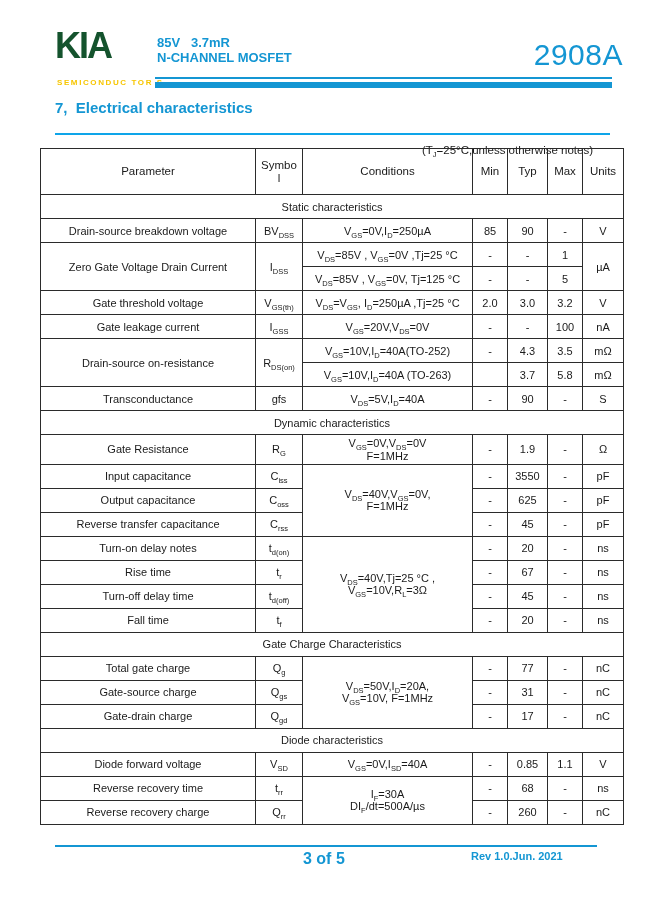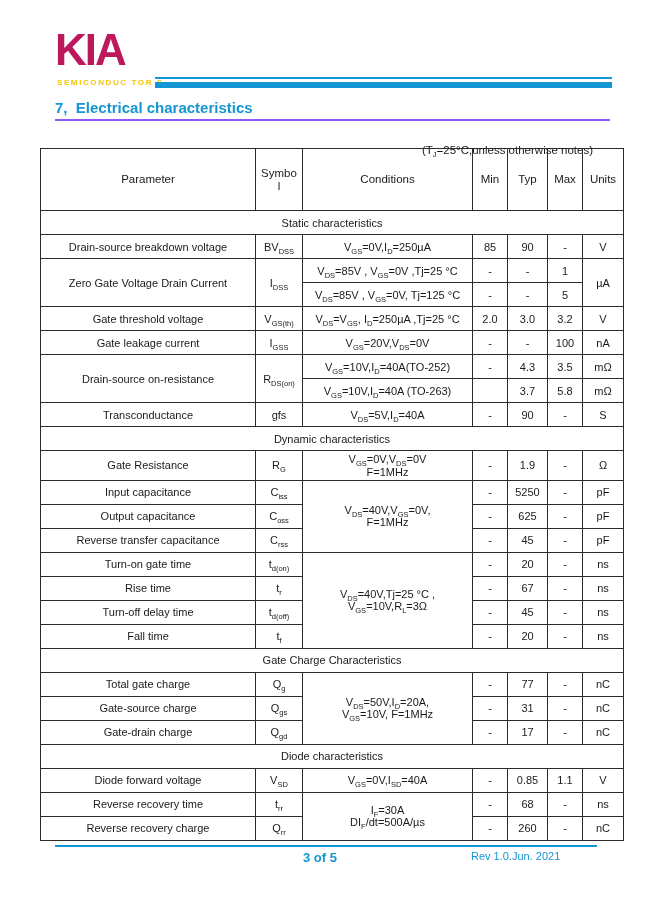--- a/index.html
+++ b/index.html
@@ -8,43 +8,43 @@
     font-family:"Liberation Sans","DejaVu Sans",sans-serif;
     -webkit-font-smoothing:antialiased;
   }
   .page{
     position:relative;width:649px;height:917px;background:#ffffff;overflow:hidden;
     color:#1a1a1a;
   }
   
   .logo{
     position:absolute;left:55px;top:28px;
-    font-size:44px;font-weight:bold;letter-spacing:-2px;line-height:1.0;
-    color:#be185d;
+    font-size:36px;font-weight:bold;letter-spacing:-2px;line-height:1.0;
+    color:#14532d;
   }
   .logo-sub{
     position:absolute;left:57px;top:78px;
     font-size:8px;font-weight:bold;letter-spacing:1.6px;
     color:#f7c600;white-space:pre;
   }
   .spec{
     position:absolute;left:157px;top:35px;
     color:#1496d3;font-weight:bold;font-size:13px;line-height:1.18;
   }
   .spec div{white-space:pre;}
   .part{
     position:absolute;right:26px;top:38px;
     color:#1496d3;font-size:30px;font-weight:normal;letter-spacing:0.5px;
   }
   .rule-thin{position:absolute;left:155px;top:77px;width:457px;height:2px;background:#1496d3;}
   .rule-thick{position:absolute;left:155px;top:82px;width:457px;height:6px;background:#1496d3;}
   
   .section-title-wrap{
     position:absolute;left:55px;top:99px;width:555px;
-    border-bottom:2px solid #8b5cf6;padding-bottom:3px;
+    border-bottom:2px solid #0ea5e9;padding-bottom:17px;
   }
   .section-title-wrap h2{
     margin:0;font-size:15px;font-weight:bold;color:#1496d3;white-space:pre;
   }
   
   .note{
     position:absolute;top:144px;right:56px;
     font-size:11.5px;color:#1a1a1a;
   }
   
@@ -56,41 +56,46 @@
     border:1px solid #2b2b2b;
     font-size:11px;line-height:1.12;
     padding:2px 4px;text-align:center;vertical-align:middle;
     height:19px;overflow:hidden;
   }
   table.chars th{font-weight:normal;font-size:11.5px;height:24px;}
   td.left,th.left{text-align:left;}
   td.cond{font-size:10.5px;white-space:pre-line;}
   td.section{font-size:11px;}
   sub{font-size:7.5px;line-height:0;}
-  .force-wrap{width:38px;margin:16px auto;word-break:break-all;line-height:1.1;}
+  .force-wrap{width:38px;margin:8px auto;word-break:break-all;line-height:1.1;}
   
   .footer-rule{position:absolute;left:55px;top:845px;width:542px;height:2px;background:#1496d3;}
   .page-indicator{
     position:absolute;left:303px;top:850px;
-    font-size:13px;font-weight:bold;color:#1496d3;
+    font-size:16px;font-weight:bold;color:#1496d3;
   }
   .revision{
     position:absolute;left:471px;top:850px;
-    font-size:11px;font-weight:normal;color:#1496d3;text-align:center;
+    font-size:11px;font-weight:bold;color:#1496d3;text-align:center;
   }
 </style>
 </head>
 <body>
 
 <div class="page">
 
   <div class="logo">KIA</div>
   <div class="logo-sub">SEMICONDUC TOR S</div>
 
-
+  <div class="spec">
+    <div>85V   3.7mR</div>
+    <div>N-CHANNEL MOSFET</div>
+  </div>
+
+  <div class="part">2908A</div>
 
   <div class="rule-thin"></div>
   <div class="rule-thick"></div>
 
   <div class="section-title-wrap">
     <h2>7,  Electrical characteristics</h2>
   </div>
 
   <div class="note">(T<sub>J</sub>=25°C,unless otherwise notes)</div>
 
@@ -198,42 +203,42 @@
           <td>-</td>
           <td>1.9</td>
           <td>-</td>
           <td>Ω</td>
         </tr>
         <tr>
           <td class="left">Input capacitance</td>
           <td>C<sub>iss</sub></td>
           <td rowspan="3" class="cond">V<sub>DS</sub>=40V,V<sub>GS</sub>=0V,<br>F=1MHz</td>
           <td>-</td>
-          <td>5250</td>
+          <td>3550</td>
           <td>-</td>
           <td>pF</td>
         </tr>
         <tr>
           <td class="left">Output capacitance</td>
           <td>C<sub>oss</sub></td>
           <td>-</td>
           <td>625</td>
           <td>-</td>
           <td>pF</td>
         </tr>
         <tr>
           <td class="left">Reverse transfer capacitance</td>
           <td>C<sub>rss</sub></td>
           <td>-</td>
           <td>45</td>
           <td>-</td>
           <td>pF</td>
         </tr>
         <tr>
-          <td class="left">Turn-on gate time</td>
+          <td class="left">Turn-on delay notes</td>
           <td>t<sub>d(on)</sub></td>
           <td rowspan="4" class="cond">V<sub>DS</sub>=40V,Tj=25 °C ,<br>V<sub>GS</sub>=10V,R<sub>L</sub>=3Ω</td>
           <td>-</td>
           <td>20</td>
           <td>-</td>
           <td>ns</td>
         </tr>
         <tr>
           <td class="left">Rise time</td>
           <td>t<sub>r</sub></td>

